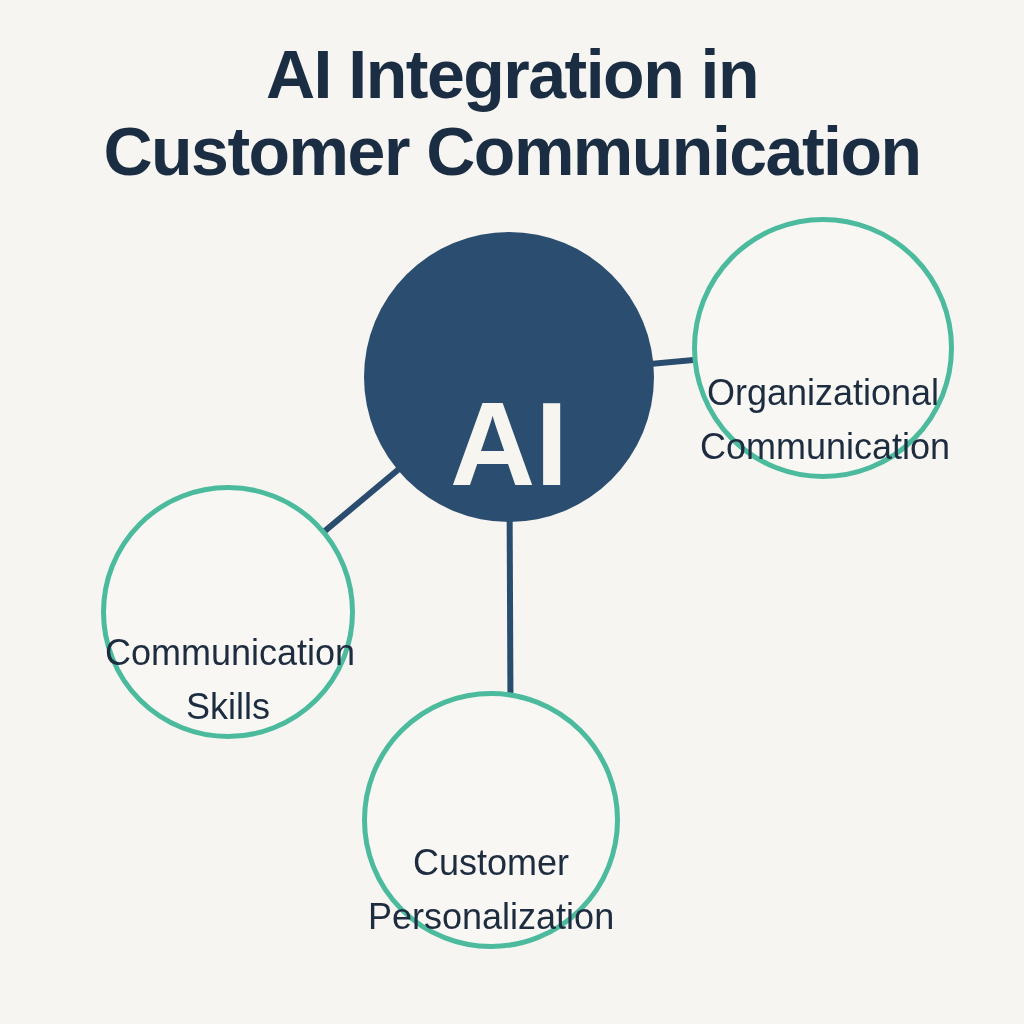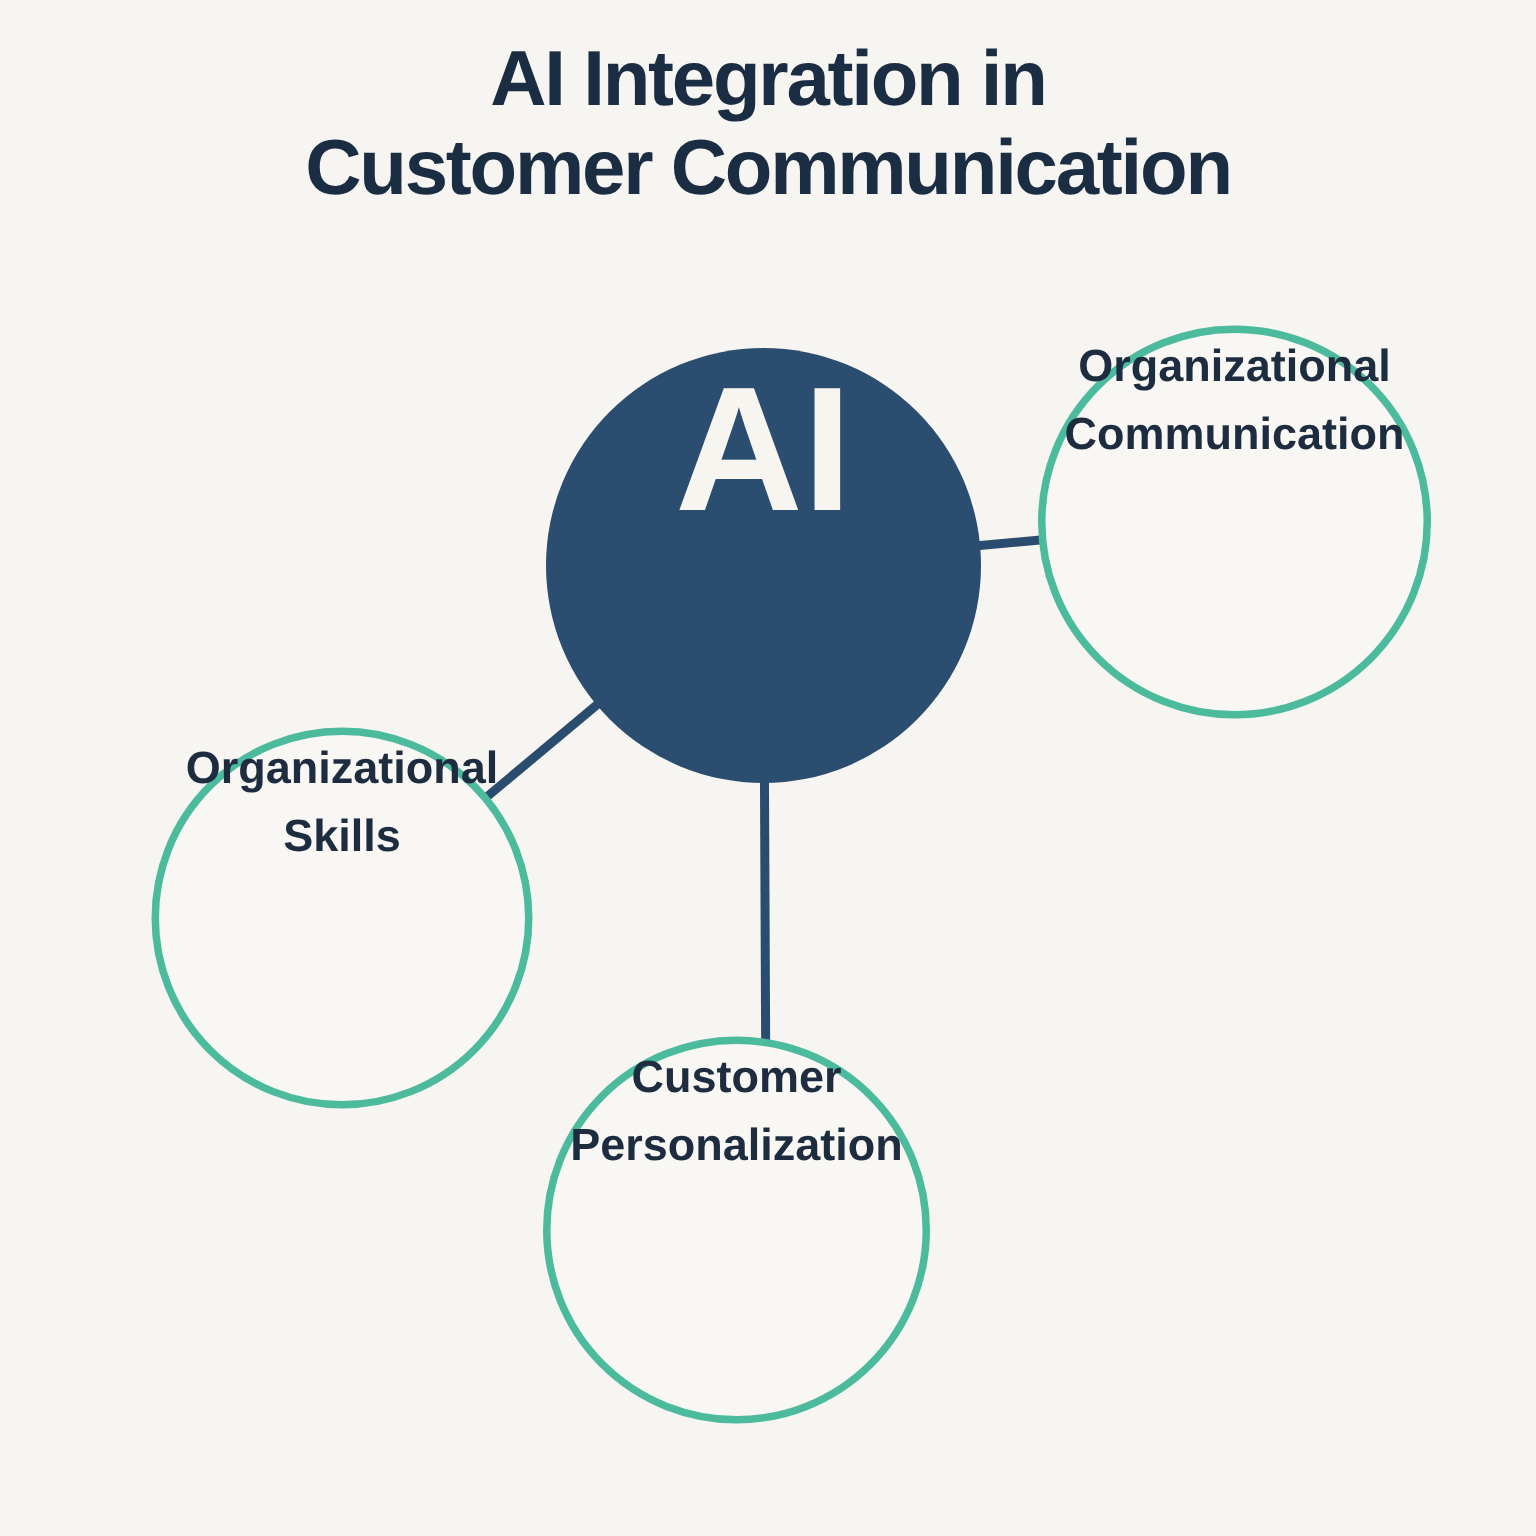--- a/index.html
+++ b/index.html
@@ -13,27 +13,27 @@
 
   .canvas {
     position: relative;
     width: 1024px;
     height: 1024px;
     background: var(--background, #f7f5f1);
   }
 
   .title {
     position: absolute;
-    top: 24px;
+    top: 36px;
     left: 0;
     width: 1024px;
     text-align: center;
     color: var(--title-text, #1b2d42);
     font-weight: bold;
-    font-size: 52px;
+    font-size: 68px;
     line-height: 1.13;
     letter-spacing: -1.5px;
   }
 
   svg.connectors {
     position: absolute;
     top: 0;
     left: 0;
     width: 1024px;
     height: 1024px;
@@ -42,21 +42,21 @@
   .connector {
     stroke: var(--connector, #2a4c6e);
     stroke-width: 6;
     fill: none;
   }
 
   .node {
     position: absolute;
     border-radius: 50%;
     display: flex;
-    align-items: flex-start;
+    align-items: flex-end;
     justify-content: center;
     text-align: center;
   }
 
   .node--center {
     left: 364px;
     top: 232px;
     width: 290px;
     height: 290px;
     background: var(--center-fill, #2b4e70);
@@ -70,22 +70,22 @@
     padding-bottom: 10px;
   }
 
   .node--satellite {
     background: var(--node-fill, #f8f7f3);
     border: 5px solid var(--node-border, #4cbb9d);
   }
 
   .node--satellite .node__label {
     color: var(--node-label, #1e2c40);
-    font-weight: 700;
-    font-size: 30px;
+    font-weight: 400;
+    font-size: 36px;
     line-height: 1.5;
     width: 246px;
   }
 
   .node--org {
     left: 692px;
     top: 217px;
     width: 262px;
     height: 262px;
   }
@@ -122,20 +122,20 @@
 
   <div class="node node--center">
     <div class="node__label">AI</div>
   </div>
 
   <div class="node node--satellite node--org">
     <div class="node__label">Organizational Communication</div>
   </div>
 
   <div class="node node--satellite node--interpersonal">
-    <div class="node__label">Organizational Skills</div>
+    <div class="node__label">Communication Skills</div>
   </div>
 
   <div class="node node--satellite node--customer">
     <div class="node__label">Customer Personalization</div>
   </div>
 
 </div>
 
 </body></html>

